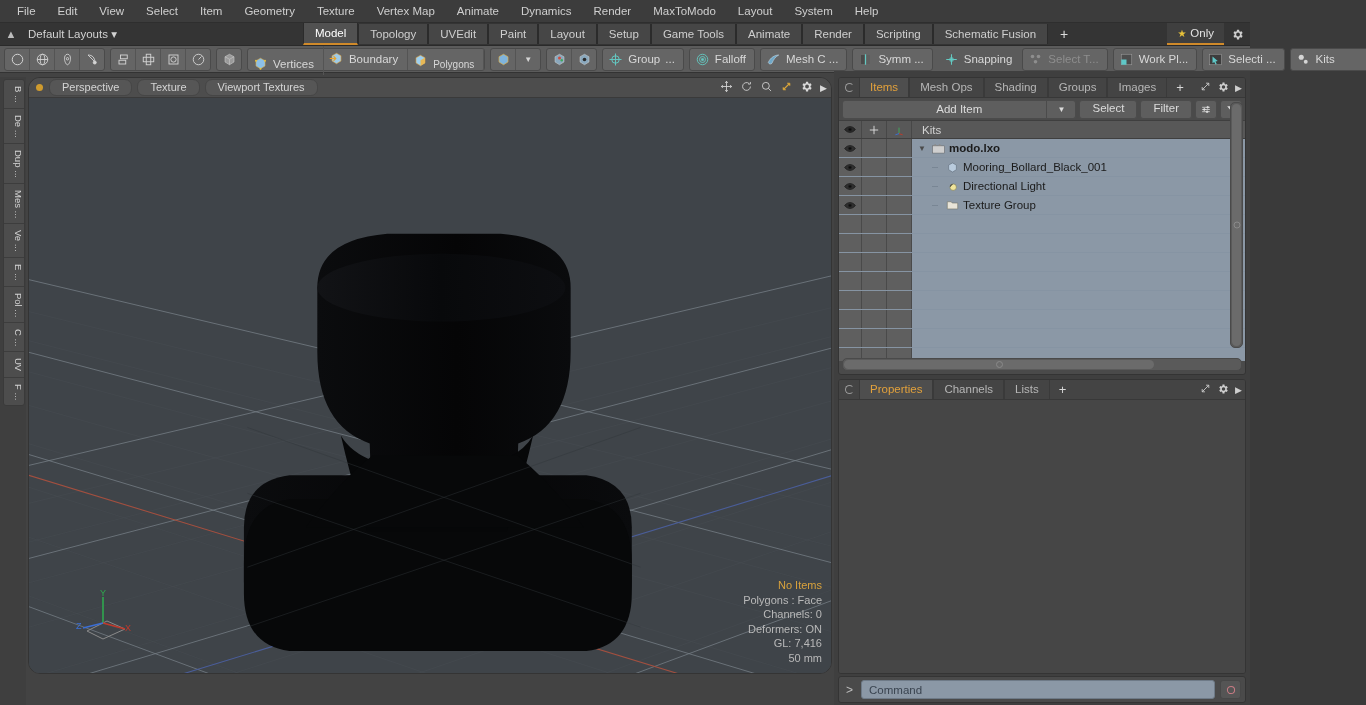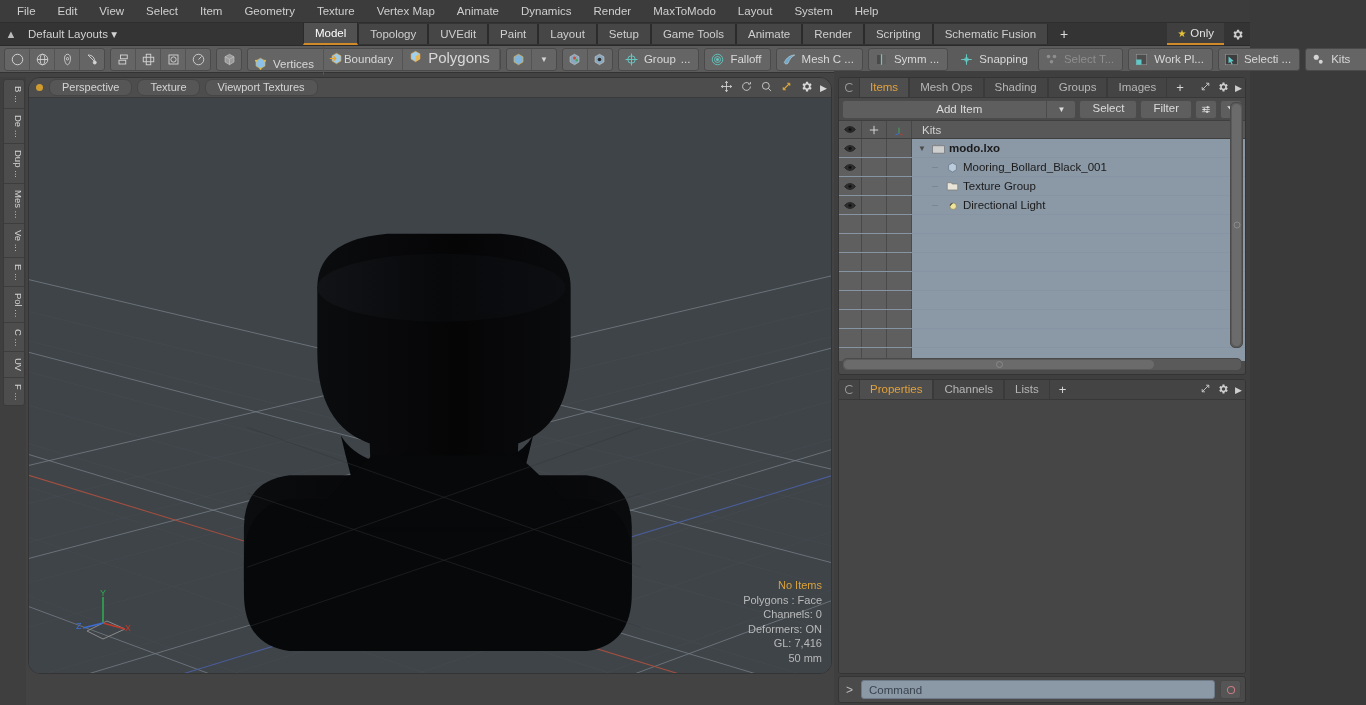--- a/index.html
+++ b/index.html
@@ -264,28 +264,28 @@
     <div class="tgrp" id="selmodes">
         <div style="display: flex; align-items: center; gap: 5px; height: 21px; padding: 10px 9px 0px 5px; border-right: 1px solid rgb(84, 84, 84); color: rgb(216, 216, 216); font-size: 11.5px; white-space: nowrap;">
           <span><svg class="ic" viewBox="0 0 20 20">
               <path d="M10 3l6 3.3v7L10 17l-6-3.7v-7z" fill="#8cc0e8" stroke="#e0b24a" stroke-width=".8"></path>
               <circle cx="4" cy="6.3" r="1.3" fill="#e8c23a"></circle>
               <circle cx="16" cy="6.3" r="1.3" fill="#e8c23a"></circle>
               <circle cx="10" cy="17" r="1.3" fill="#e8c23a"></circle>
             </svg></span>
           <span>Vertices</span>
         </div>
-        <div style="display: flex; align-items: center; height: 21px; padding: 0px 9px 0px 5px; border-right: 1px solid rgb(84, 84, 84); color: rgb(216, 216, 216); font-size: 11.5px; white-space: nowrap;">
+        <div style="display: flex; align-items: center; gap: 5px; height: 21px; padding: 0px 9px 0px 5px; border-right: 1px solid rgb(84, 84, 84); color: rgb(216, 216, 216); font-size: 11.5px; white-space: nowrap;">
           <span><svg class="ic" viewBox="0 0 20 20">
               <path d="M10 3l6 3.3v7L10 17l-6-3.7v-7z" fill="#9ecbe8" stroke="#e0a03a" stroke-width=".8"></path>
               <path d="M1 10h7M6 7l3 3-3 3" fill="none" stroke="#e8a42e" stroke-width="1.6"></path>
             </svg></span>
           <span>Boundary</span>
         </div>
-        <div style="display: flex; align-items: flex-start; gap: 5px; height: 21px; padding: 0px 9px 0px 5px; border-right: 1px solid rgb(84, 84, 84); color: rgb(216, 216, 216); font-size: 15px; white-space: nowrap;">
+        <div style="display: flex; align-items: flex-end; gap: 5px; height: 21px; padding: 0px 9px 0px 5px; border-right: 1px solid rgb(84, 84, 84); color: rgb(216, 216, 216); font-size: 10px; white-space: nowrap;">
           <span><svg class="ic" viewBox="0 0 20 20">
               <path d="M10 3l6 3.3v7L10 17l-6-3.7v-7z" fill="#9fd0ef" stroke="#e0a03a" stroke-width=".8"></path>
               <path d="M4 6.3l6 3.4 6-3.4v7L10 17V9.7z" fill="#e8b855"></path>
             </svg></span>
           <span>Polygons</span>
         </div>
       </div>
     <div class="tgrp">
       <div class="tbtn">
         <svg class="ic" viewBox="0 0 20 20">
@@ -649,46 +649,46 @@
                   <path d="M1 7s3.5-5 9-5 9 5 9 5-3.5 5-9 5-9-5-9-5z" fill="#2f2f2f"></path>
                   <circle cx="10" cy="7" r="2.4" fill="#0d0d0d"></circle>
                 </svg>
               </div>
               <div class="blk"></div>
               <div class="blk"></div>
               <div class="nm">
                 <span style="width: 8px;"></span>
                 <span class="indent">┄</span>
                 <span style="display: flex; align-items: center;">
-                  <svg width="13" height="12" viewBox="0 0 20 18">
-                    <path d="M2 4h6l1.6 2H18v9H2z" fill="#e8e4d8" stroke="#6a6a5a" stroke-width=".8"></path>
+                  <svg width="13" height="13" viewBox="0 0 20 20">
+                    <circle cx="11" cy="11" r="5" fill="#f0e49a" stroke="#6a6a4a" stroke-width=".8"></circle>
+                    <path d="M11 6a5 5 0 00-5 5z" fill="#3d3d3d"></path>
                   </svg>
                 </span>
-                <span>Texture Group</span>
+                <span>Directional Light</span>
               </div>
             </div>
             <div class="trow">
               <div class="eyec">
                 <svg width="12" height="9" viewBox="0 0 20 14" fill="none" stroke="#1f1f1f" stroke-width="1.2">
                   <path d="M1 7s3.5-5 9-5 9 5 9 5-3.5 5-9 5-9-5-9-5z" fill="#2f2f2f"></path>
                   <circle cx="10" cy="7" r="2.4" fill="#0d0d0d"></circle>
                 </svg>
               </div>
               <div class="blk"></div>
               <div class="blk"></div>
               <div class="nm">
                 <span style="width: 8px;"></span>
                 <span class="indent">┄</span>
                 <span style="display: flex; align-items: center;">
-                  <svg width="13" height="13" viewBox="0 0 20 20">
-                    <circle cx="11" cy="11" r="5" fill="#f0e49a" stroke="#6a6a4a" stroke-width=".8"></circle>
-                    <path d="M11 6a5 5 0 00-5 5z" fill="#3d3d3d"></path>
+                  <svg width="13" height="12" viewBox="0 0 20 18">
+                    <path d="M2 4h6l1.6 2H18v9H2z" fill="#e8e4d8" stroke="#6a6a5a" stroke-width=".8"></path>
                   </svg>
                 </span>
-                <span>Directional Light</span>
+                <span>Texture Group</span>
               </div>
             </div>
             <div class="trow">
               <div class="eyec" style="background: rgb(95, 95, 95);"></div>
               <div class="blk"></div>
               <div class="blk"></div>
               <div class="nm"></div>
             </div>
             <div class="trow">
               <div class="eyec" style="background: rgb(95, 95, 95);"></div>

